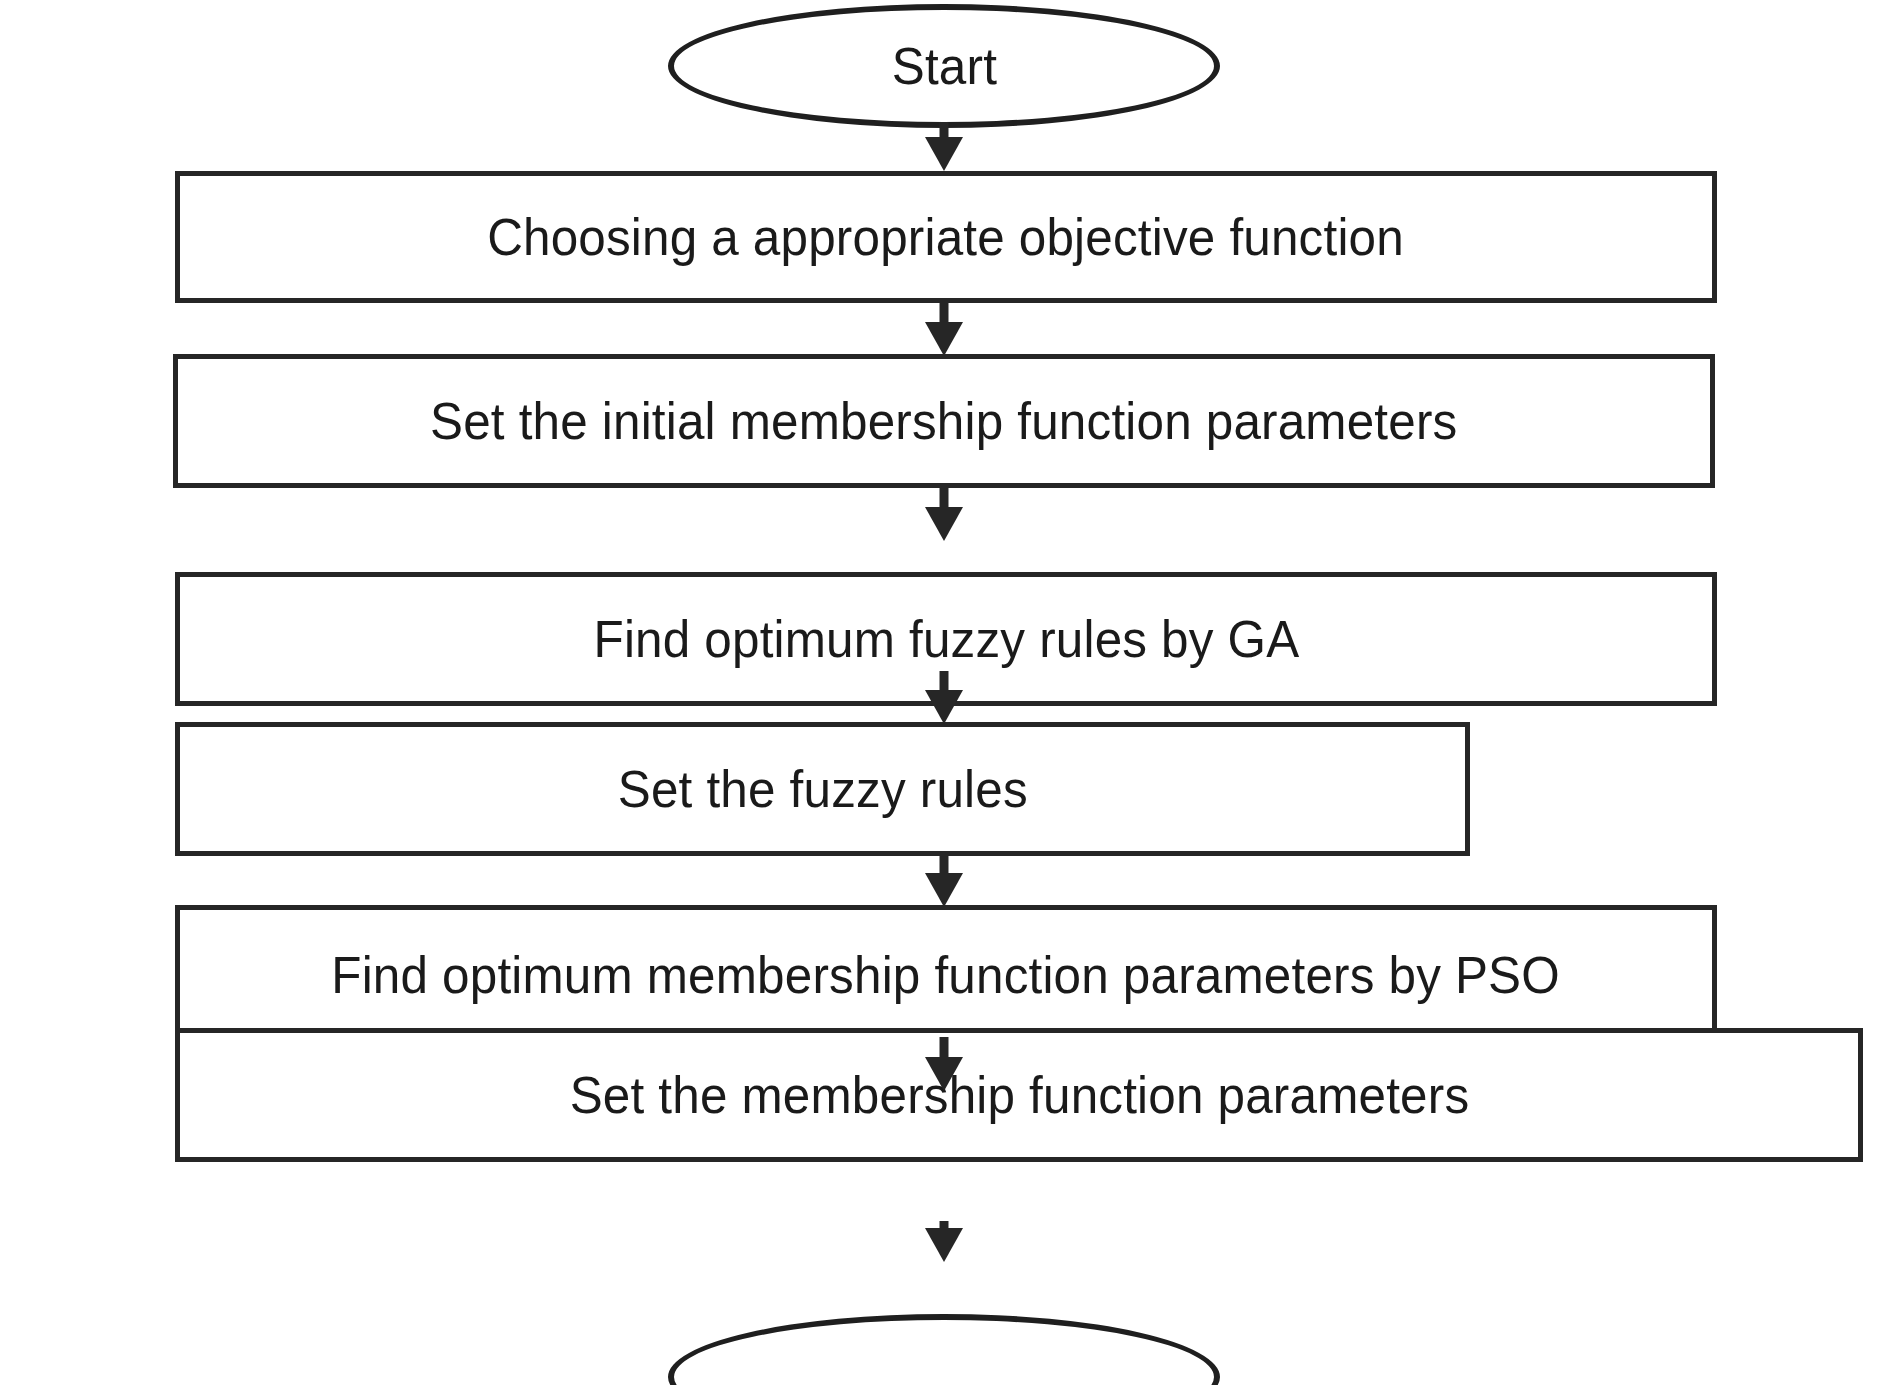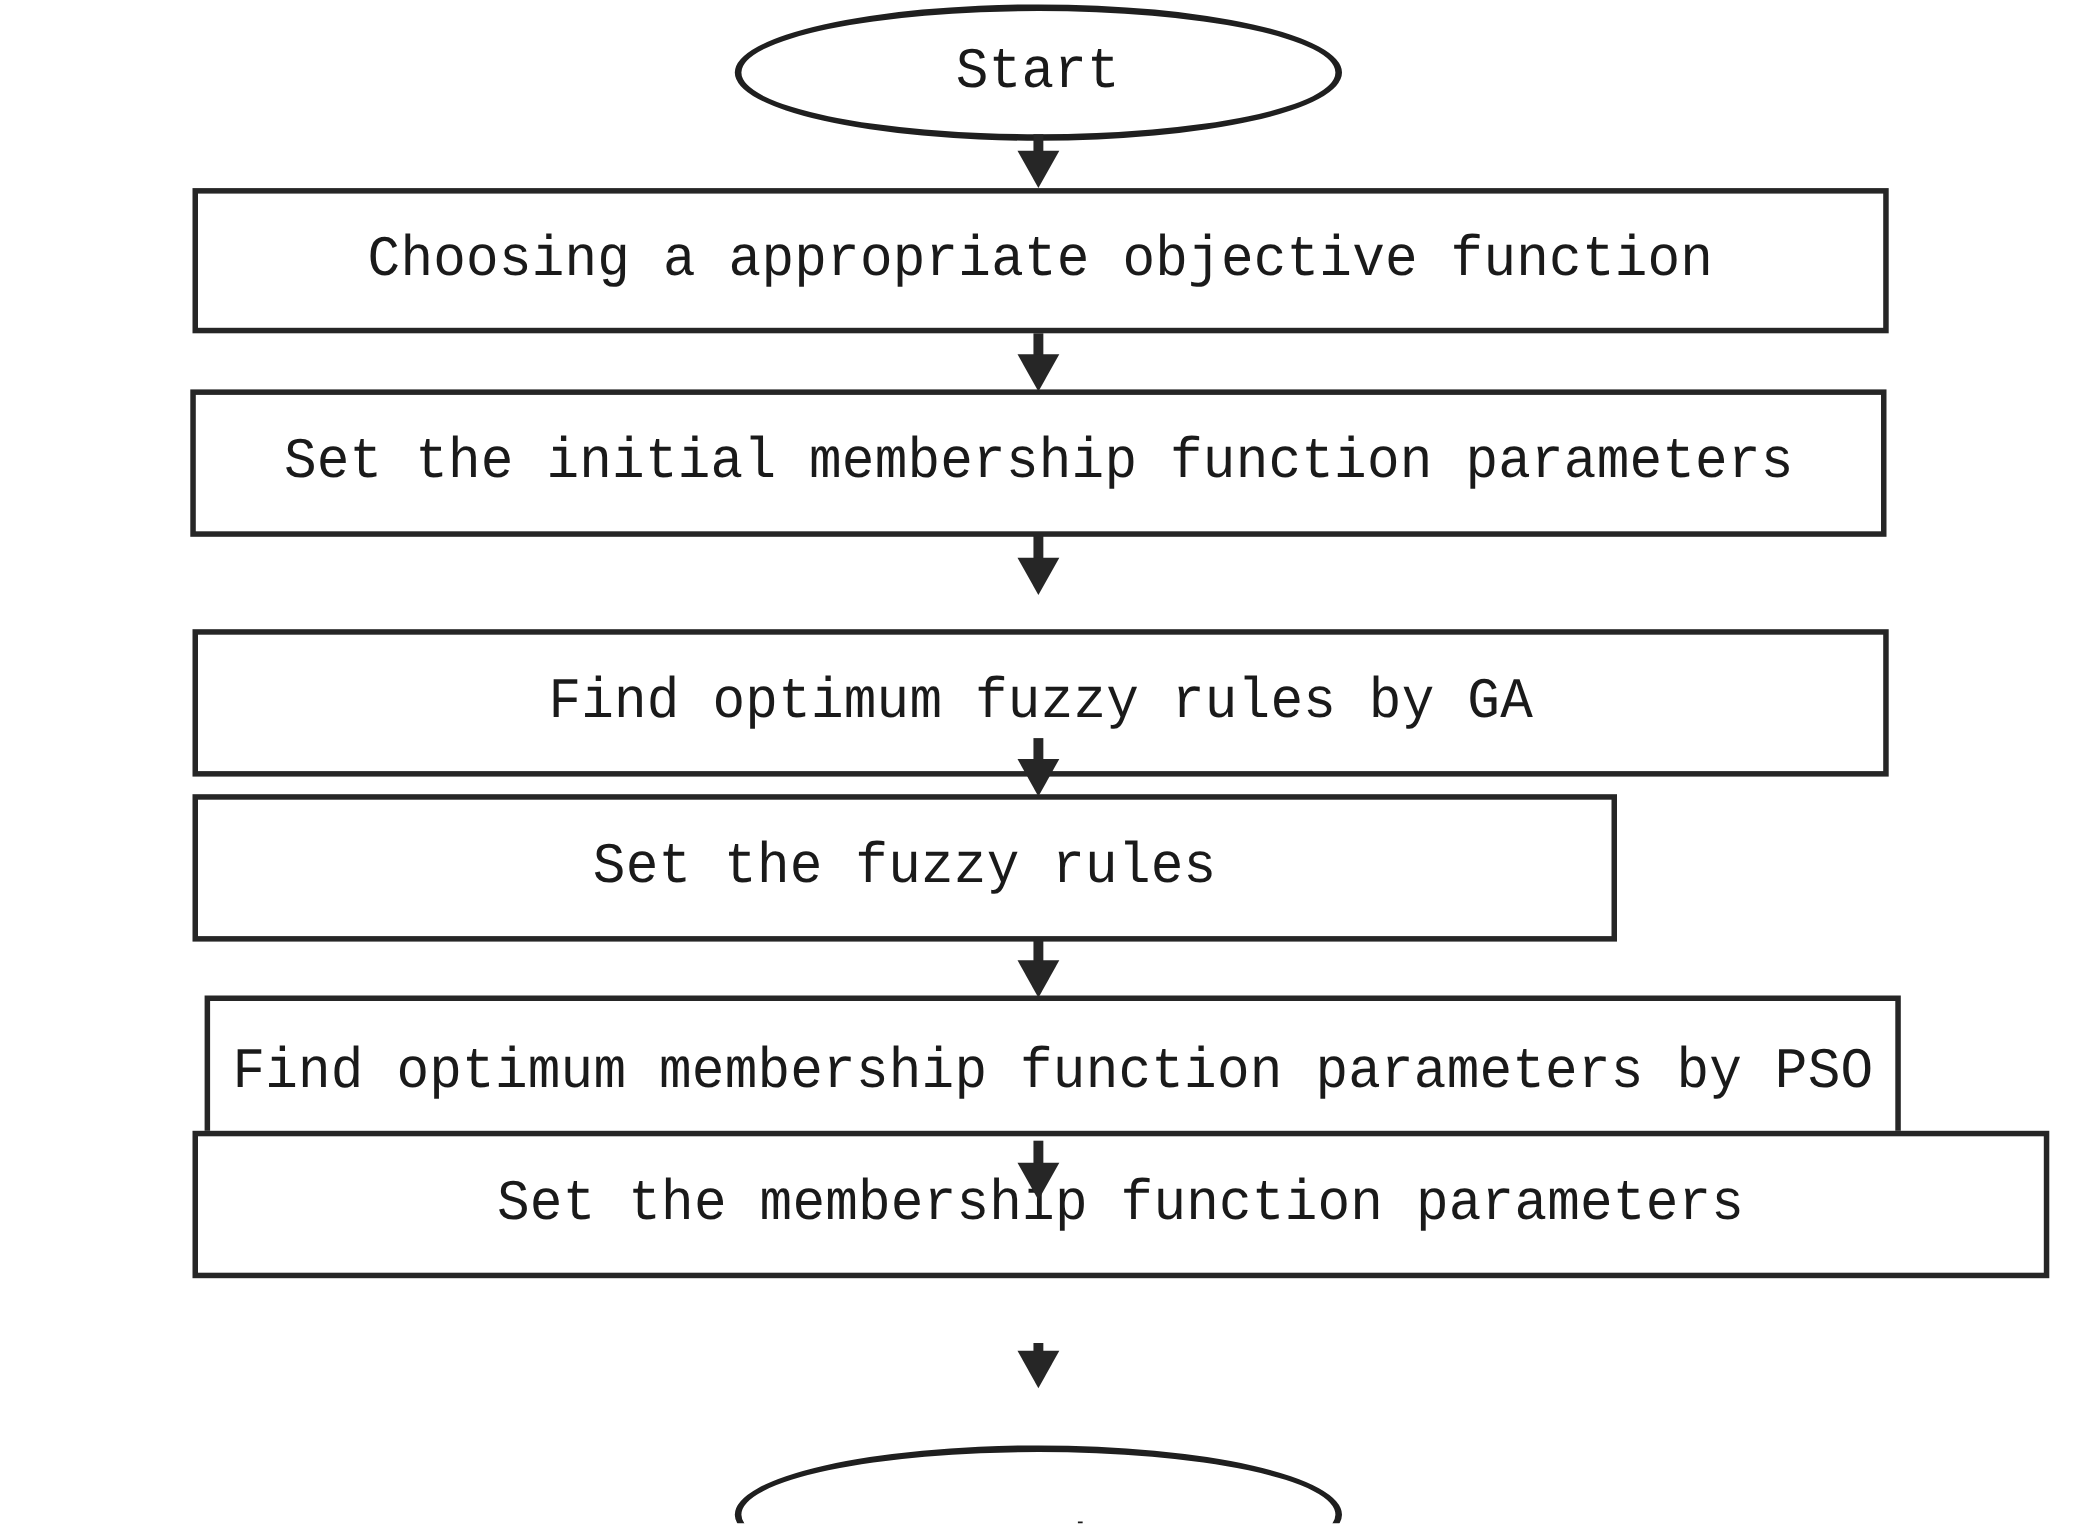--- a/index.html
+++ b/index.html
@@ -6,21 +6,21 @@
   html, body {
     margin: 0;
     padding: 0;
     background: #ffffff;
   }
   #canvas {
     position: relative;
     width: 1890px;
     height: 1385px;
     background: #ffffff;
-    font-family: Liberation Mono, monospace;
+    font-family: Liberation Sans, sans-serif;
     overflow: hidden;
   }
   .node {
     position: absolute;
     box-sizing: border-box;
     display: flex;
     align-items: center;
     justify-content: center;
     text-align: center;
     color: #1a1a1a;
@@ -74,21 +74,21 @@
   </div>
 
   <div class="node process" id="node-step3" style="left: 175px; top: 539px; width: 1542px; height: 134px; margin-top: 33px;">
     <span class="node-label">Find optimum fuzzy rules by GA</span>
   </div>
 
   <div class="node process" id="node-step4" style="left: 175px; top: 722px; width: 1295px; height: 134px;">
     <span class="node-label">Set the fuzzy rules</span>
   </div>
 
-  <div class="node process" id="node-step5" style="left: 175px; top: 905px; width: 1542px; height: 140px; margin-left: 11px;">
+  <div class="node process" id="node-step5" style="left: 175px; top: 905px; width: 1542px; height: 140px;">
     <span class="node-label">Find optimum membership function parameters by PSO</span>
   </div>
 
   <div class="node process" id="node-step6" style="left: 175px; top: 1028px; width: 1688px; height: 134px;">
     <span class="node-label">Set the membership function parameters</span>
   </div>
 
   <div class="node terminator" id="node-end" style="left: 668px; top: 1314px; width: 552px; height: 126px; align-items: flex-end;">
     <span class="node-label">End</span>
   </div>

